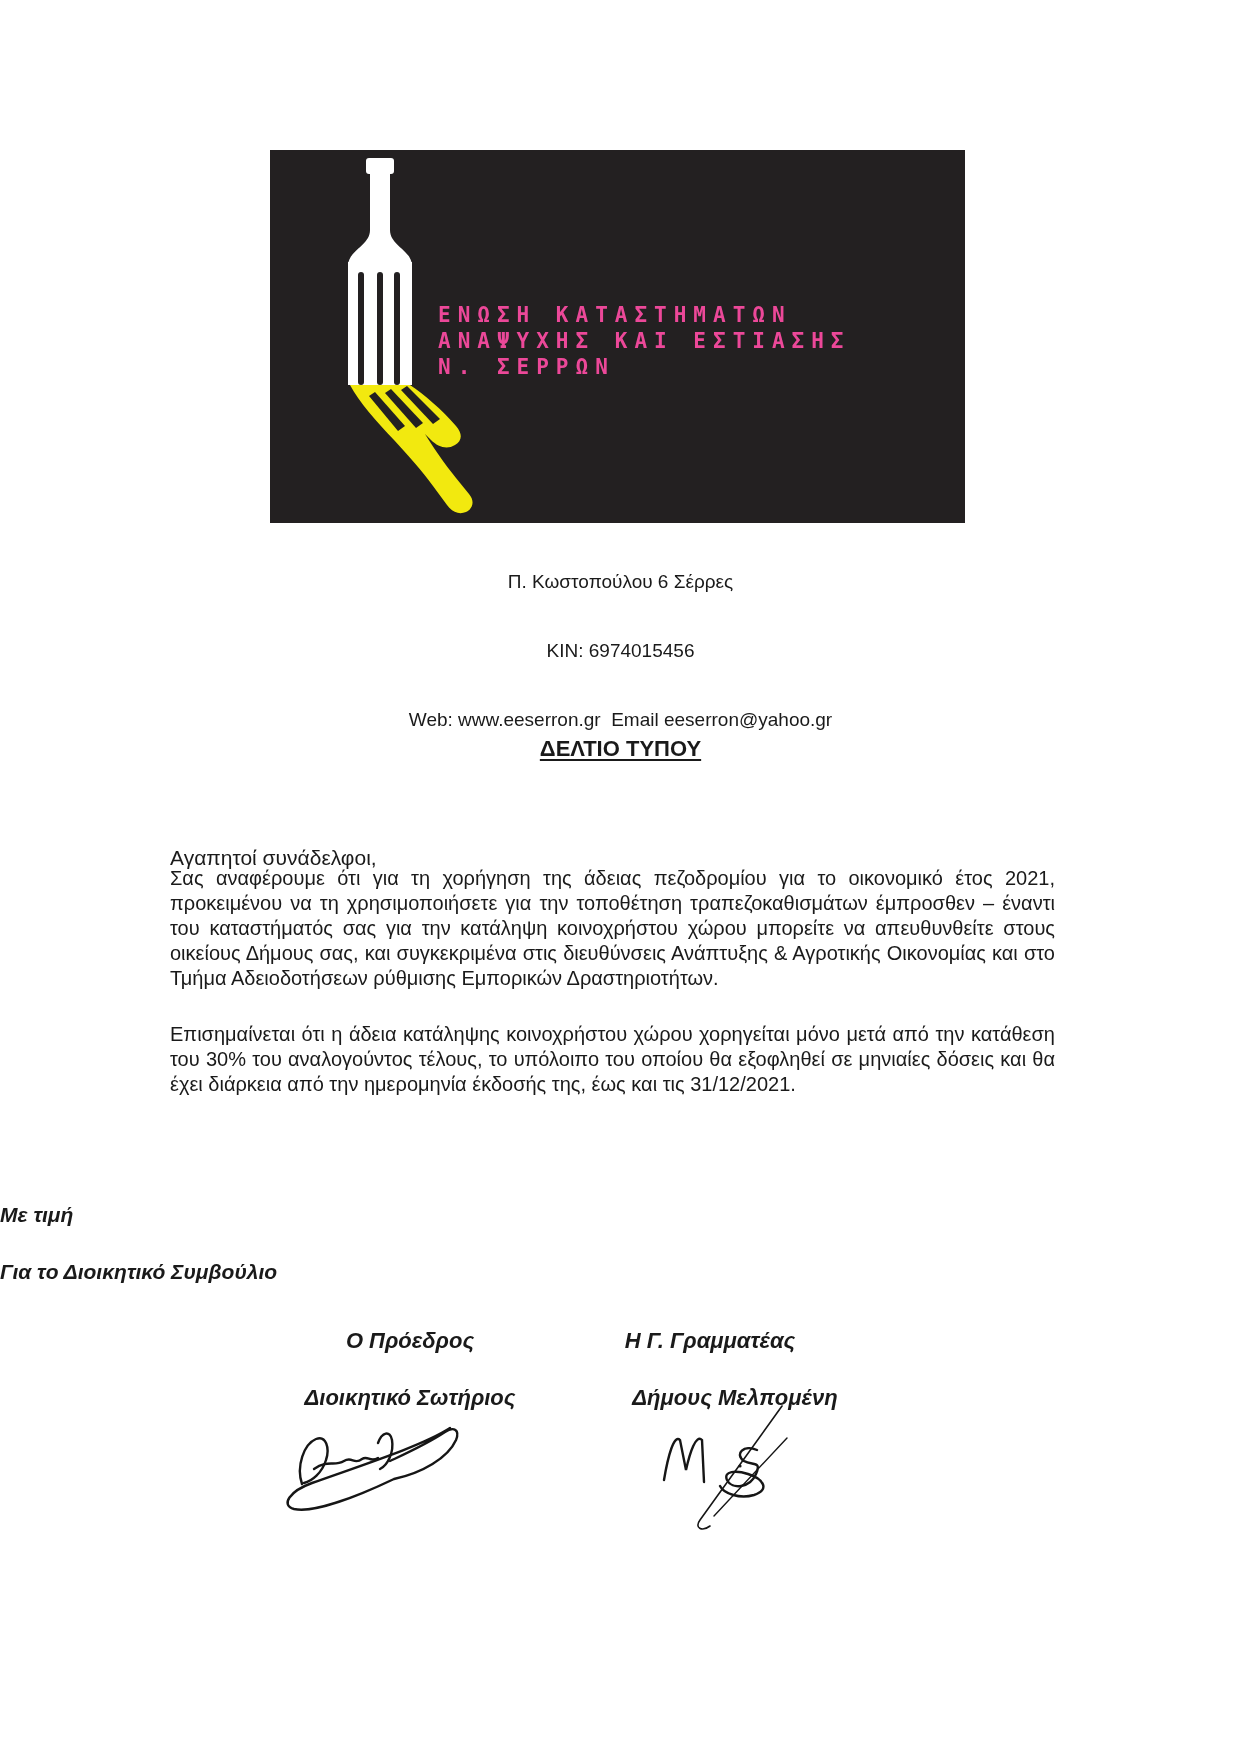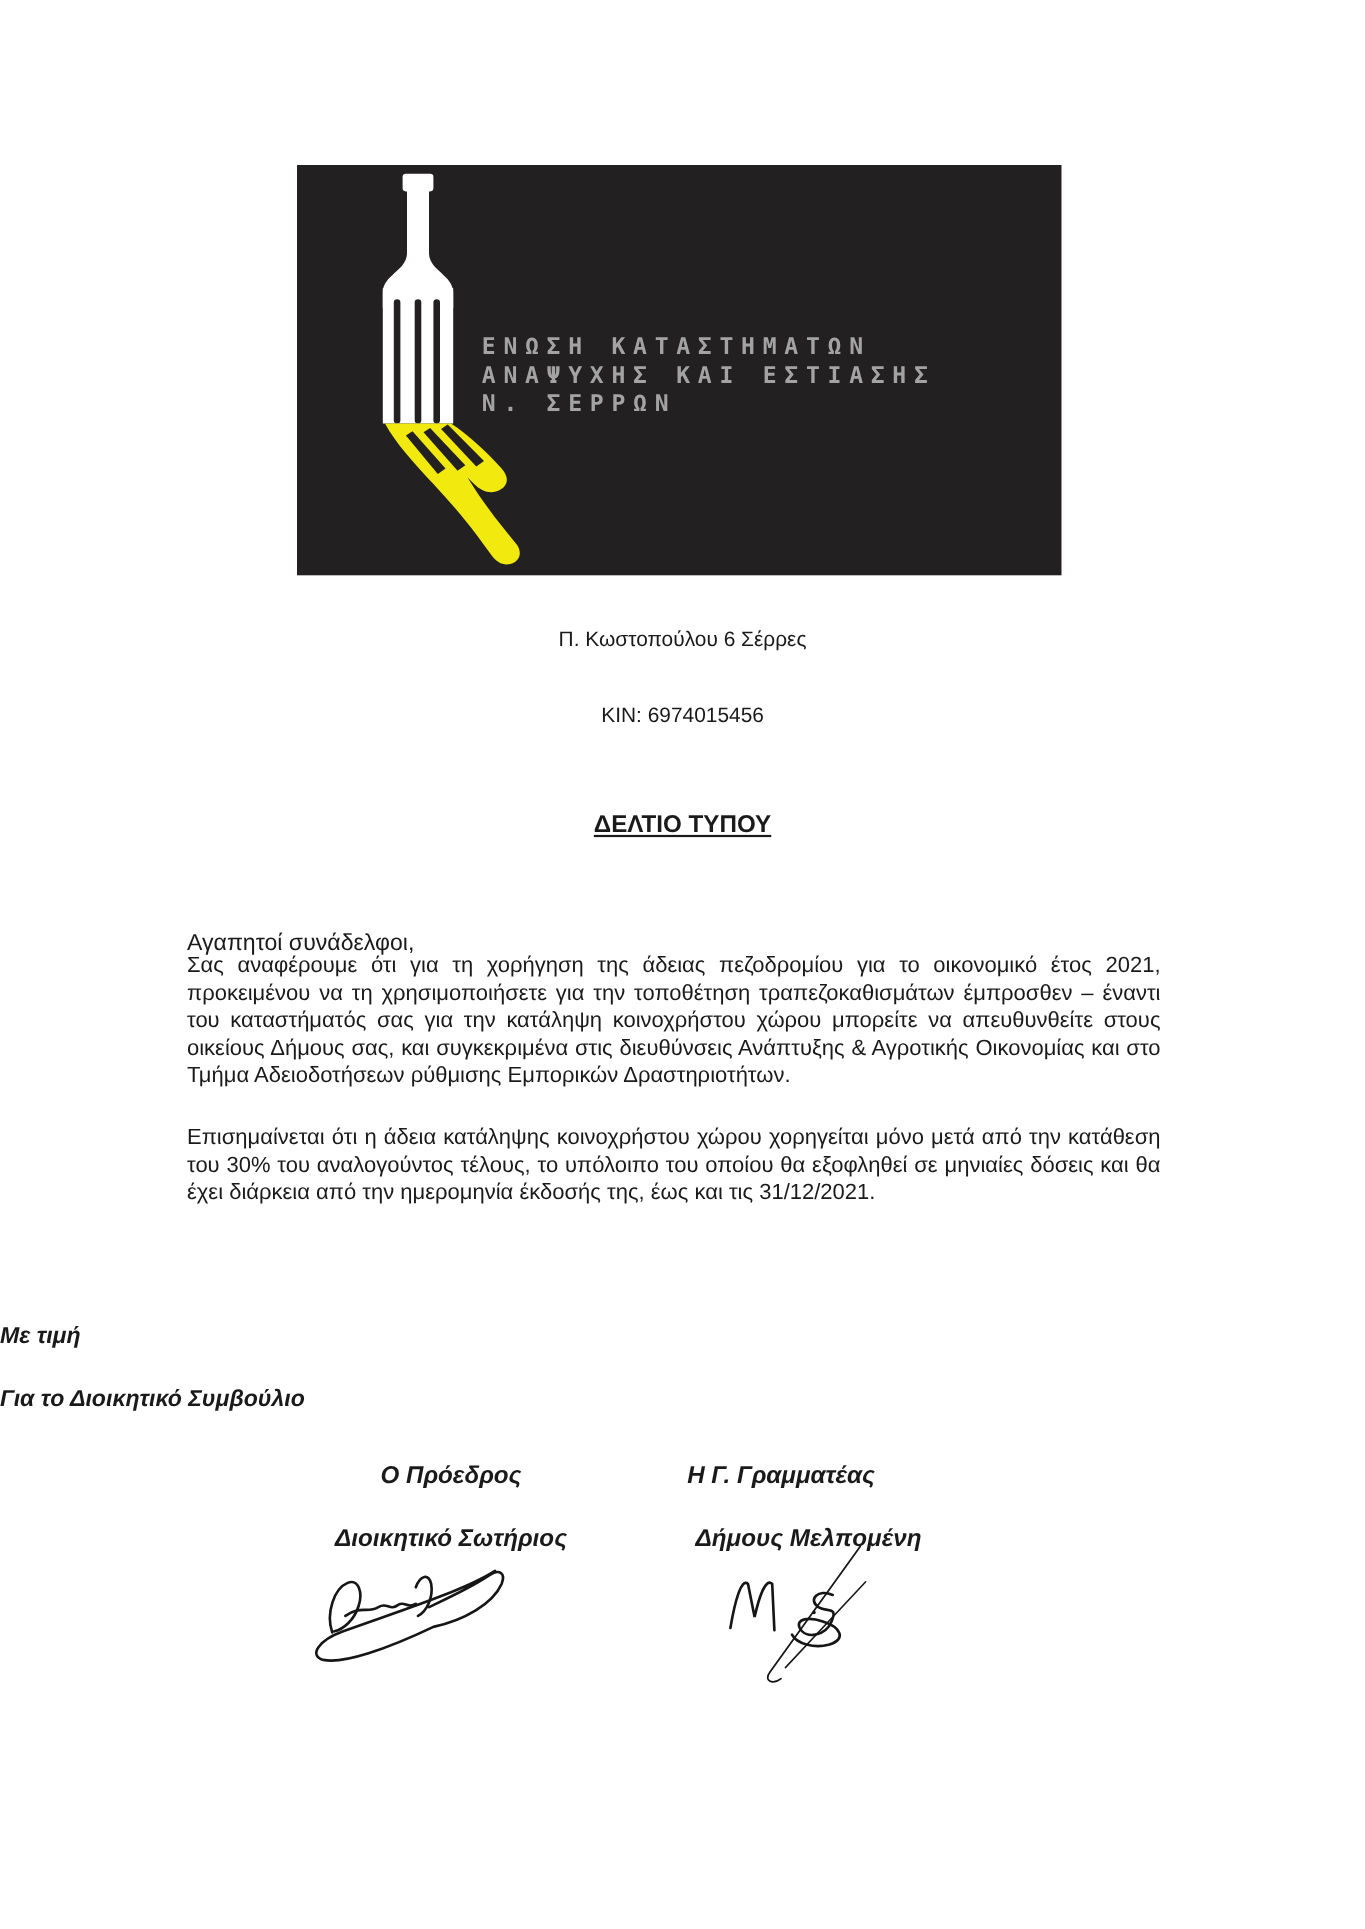--- a/index.html
+++ b/index.html
@@ -17,21 +17,21 @@
   .logo-box {
     position: absolute;
     left: 270px; top: 150px;
     width: 695px; height: 373px;
     background: #232021;
   }
   .logo-graphic { position: absolute; left: 0; top: 0; }
   .logo-text {
     position: absolute;
     left: 168px; top: 152px;
-    color: #a3a3a3;
+    color: #ec4899;
     font-family: "DejaVu Sans Mono", monospace;
     font-size: 21px;
     font-weight: bold;
     line-height: 26px;
     letter-spacing: 7px;
     white-space: nowrap;
   }
 
   
   .contact {
@@ -149,20 +149,21 @@
     <div class="logo-text">
       <div>ΕΝΩΣΗ ΚΑΤΑΣΤΗΜΑΤΩΝ</div>
       <div>ΑΝΑΨΥΧΗΣ ΚΑΙ ΕΣΤΙΑΣΗΣ</div>
       <div>Ν. ΣΕΡΡΩΝ</div>
     </div>
   </div>
 
   <div class="contact">
     <div>Π. Κωστοπούλου 6 Σέρρες</div>
     <div>ΚΙΝ: 6974015456</div>
+    <div>Web: www.eeserron.gr  Email eeserron@yahoo.gr</div>
   </div>
 
 
   <div class="doc-title">
     <span>ΔΕΛΤΙΟ ΤΥΠΟΥ</span>
   </div>
 
   <div class="salutation">Αγαπητοί συνάδελφοι,</div>
   <div class="para para1">Σας αναφέρουμε ότι για τη χορήγηση της άδειας πεζοδρομίου για το οικονομικό έτος 2021, προκειμένου να τη χρησιμοποιήσετε για την τοποθέτηση τραπεζοκαθισμάτων έμπροσθεν – έναντι του καταστήματός σας για την κατάληψη κοινοχρήστου χώρου μπορείτε να απευθυνθείτε στους οικείους Δήμους σας, και συγκεκριμένα στις διευθύνσεις Ανάπτυξης &amp; Αγροτικής Οικονομίας και στο Τμήμα Αδειοδοτήσεων ρύθμισης Εμπορικών Δραστηριοτήτων.</div>
   <div class="para para2">Επισημαίνεται ότι η άδεια κατάληψης κοινοχρήστου χώρου χορηγείται μόνο μετά από την κατάθεση του 30% του αναλογούντος τέλους, το υπόλοιπο του οποίου θα εξοφληθεί σε μηνιαίες δόσεις και θα έχει διάρκεια από την ημερομηνία έκδοσής της, έως και τις 31/12/2021.</div>

